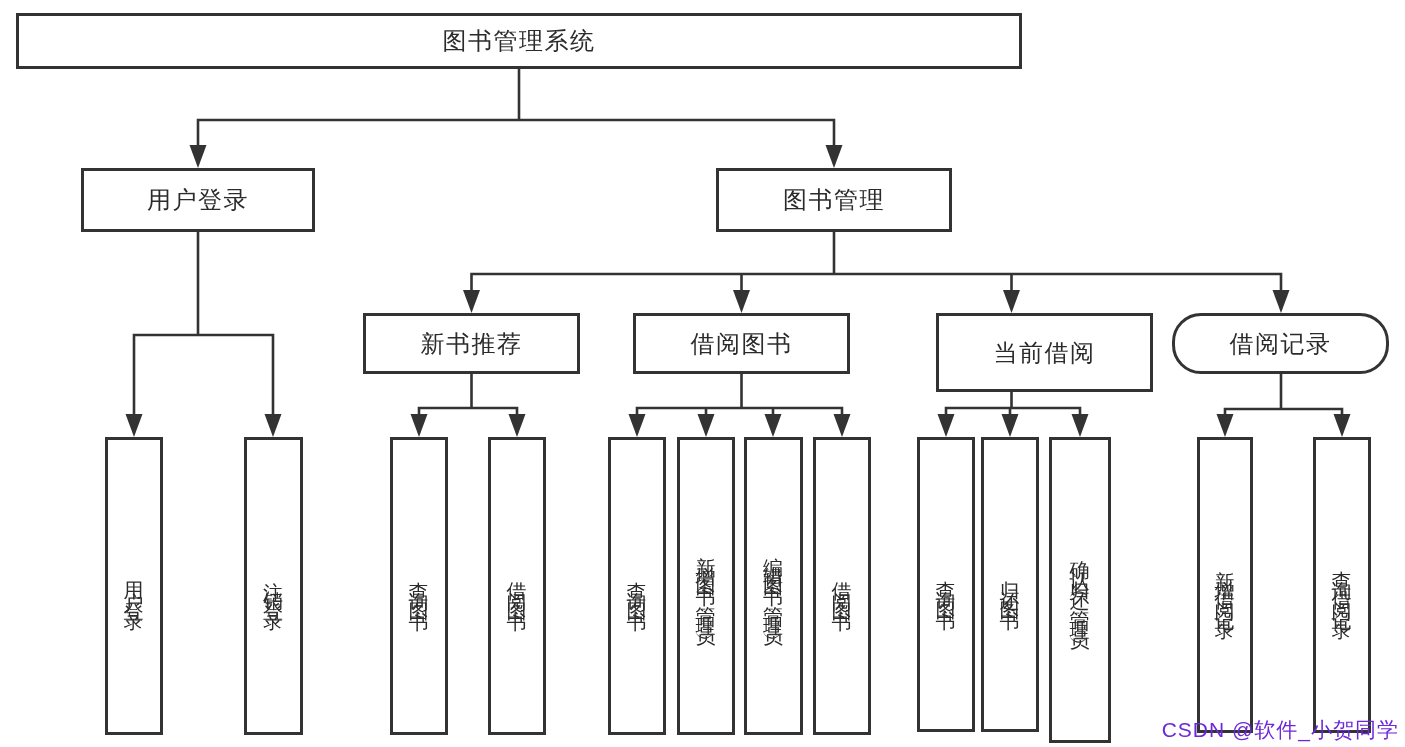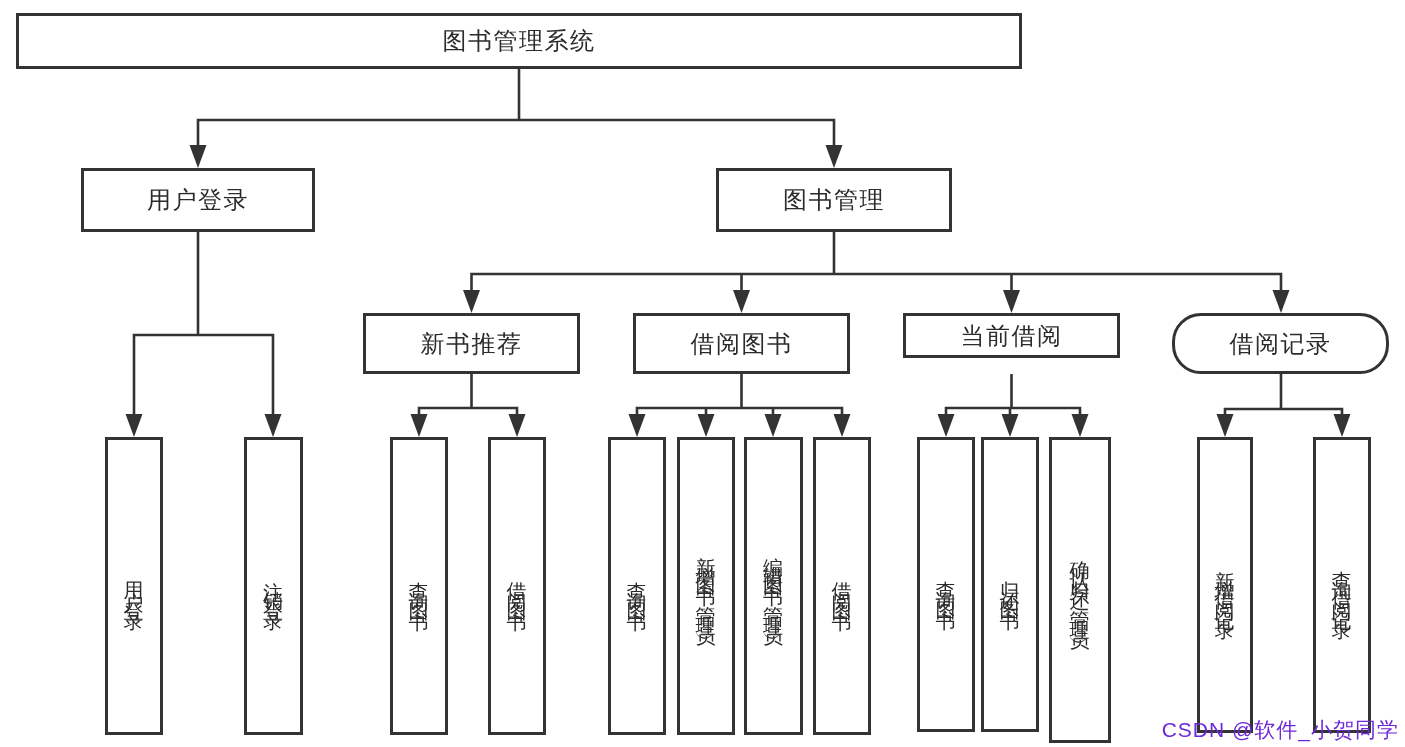--- a/index.html
+++ b/index.html
@@ -111,21 +111,21 @@
   <div class="box" style="left:716px; top:168px; width:236px; height:64px;">
     <span class="h-label">图书管理</span>
   </div>
 
   <div class="box" style="left:363px; top:313px; width:217px; height:61px;">
     <span class="h-label">新书推荐</span>
   </div>
   <div class="box" style="left:633px; top:313px; width:217px; height:61px;">
     <span class="h-label">借阅图书</span>
   </div>
-  <div class="box" style="left:903px; top:313px; width:217px; height:45px;">
+  <div class="box" style="left:936px; top:313px; width:217px; height:79px;">
     <span class="h-label">当前借阅</span>
   </div>
   <div class="box" style="left:1172px; top:313px; width:217px; height:61px;border-radius:29px;">
     <span class="h-label">借阅记录</span>
   </div>
 
   <div class="box" style="left:105px; top:437px; width:58px; height:298px;">
     <span class="v-label">用户登录</span>
   </div>
   <div class="box" style="left:244px; top:437px; width:59px; height:298px;">

